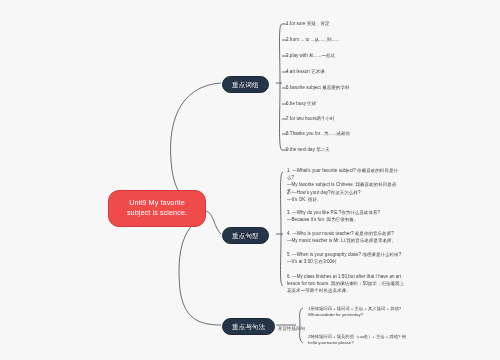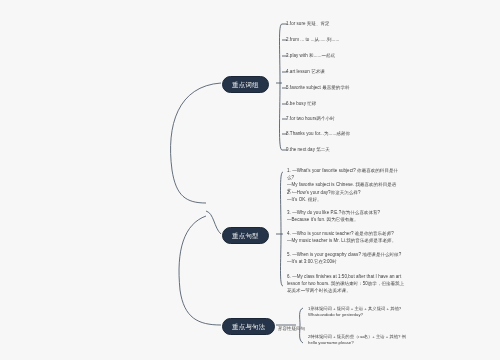--- a/index.html
+++ b/index.html
@@ -124,20 +124,23 @@
       <path d="M282,150 L287,150"></path>
 
       <path d="M276,234 L283,234"></path>
       <path d="M283,172 C279,172 281,200 281,234 C281,262 279,286 283,286"></path>
 
       <path d="M276,325 L296,325"></path>
       <path d="M303,308 C298,310 300,318 300,325 C300,333 298,340 303,343"></path>
     </g>
   </svg>
 
+  <div class="root-node">
+    <span>Unit9 My favorite subject is science.</span>
+  </div>
 
   <div class="branch-node" id="branch-0">
     <span>重点词组</span>
   </div>
   <div class="branch-node" id="branch-1">
     <span>重点句型</span>
   </div>
   <div class="branch-node" id="branch-2">
     <span>重点与句法</span>
   </div>

